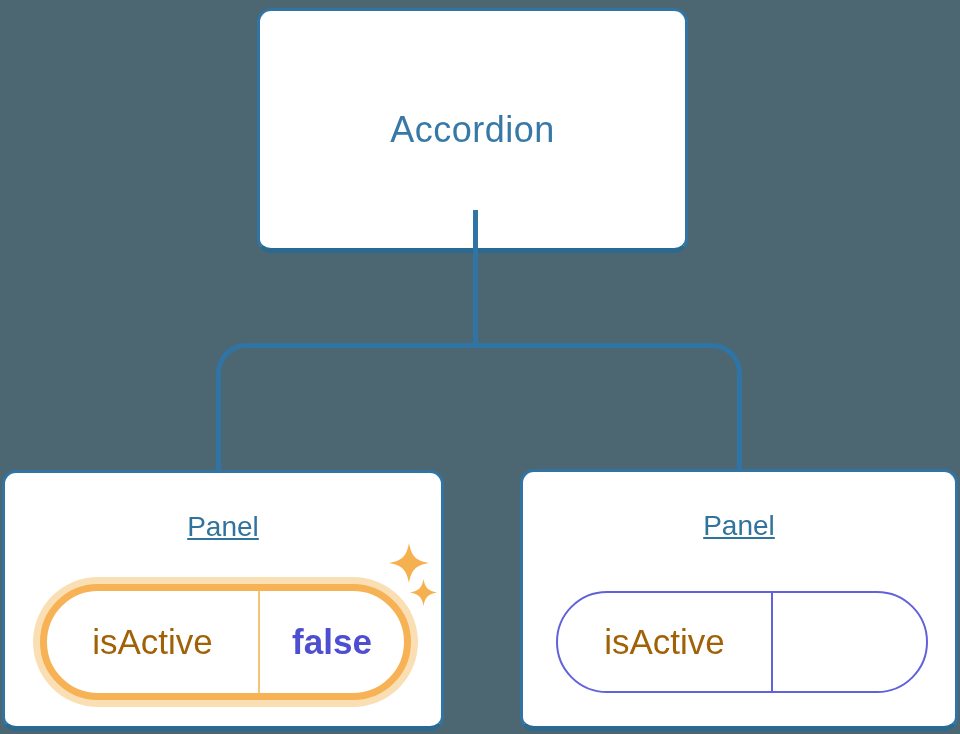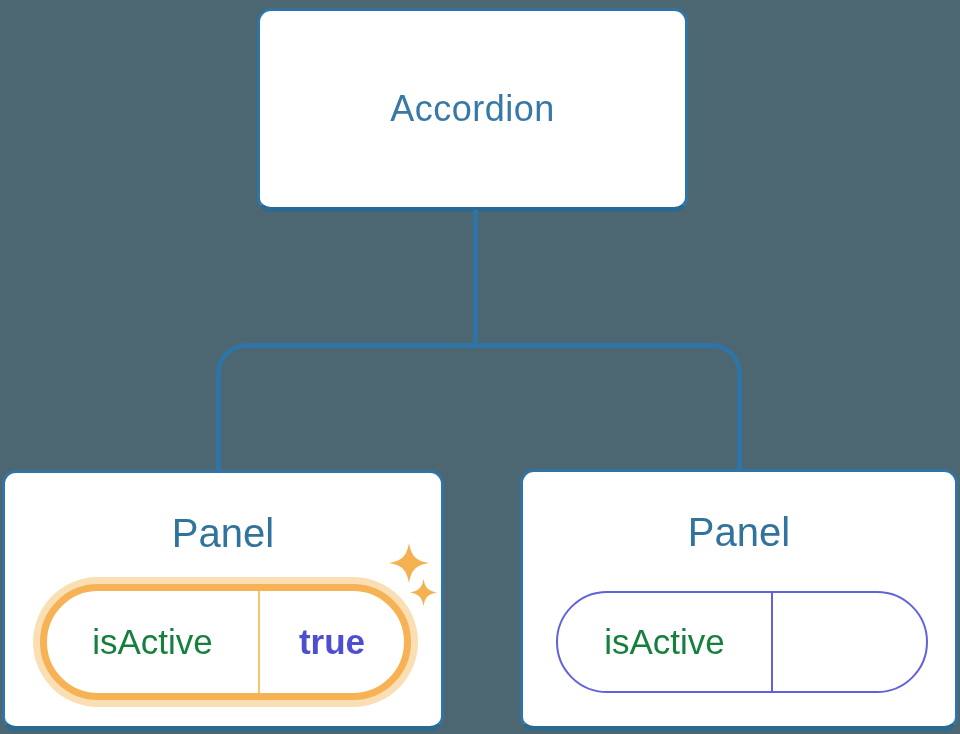--- a/index.html
+++ b/index.html
@@ -21,21 +21,21 @@
     border: 3px solid #3174A4;
     border-bottom-width: 5px;
     border-bottom-color: #2B6990;
     border-radius: 14px;
     box-sizing: border-box;
   }
   .root-node {
     left: 257px;
     top: 8px;
     width: 431px;
-    height: 204px;
+    height: 245px;
     display: flex;
     align-items: center;
     justify-content: center;
   }
   .root-label {
     font-size: 36px;
     font-weight: 500;
     color: #3679A6;
     letter-spacing: 0.5px;
   }
@@ -69,23 +69,24 @@
   }
   .panel-right {
     left: 520px;
     top: 469px;
     width: 438px;
     height: 262px;
   }
   .panel-title {
     margin-top: 38px;
     text-align: center;
-    font-size: 40px;
+    font-size: 28px;
     font-weight: 500;
     color: #30739C;
+    text-decoration: underline;
   }
   .pill {
     position: absolute;
     display: flex;
     align-items: stretch;
     background: #ffffff;
     box-sizing: border-box;
   }
   .pill-active {
     left: 35px;
@@ -102,21 +103,21 @@
     width: 372px;
     height: 102px;
     border: 2px solid #6161DB;
     border-radius: 60px;
   }
   .pill-cell {
     display: flex;
     align-items: center;
     justify-content: center;
     font-size: 35px;
-    color: #15803d;
+    color: #a16207;
     box-sizing: border-box;
   }
   .pill-active .cell-name {
     width: 213px;
     border-right: 2px solid #F6C473;
   }
   .pill-active .cell-value {
     flex: 1;
     font-weight: 700;
     color: #4E4ED0;
@@ -153,21 +154,21 @@
     <span class="root-label">Accordion</span>
   </div>
 
   <div class="stem"></div>
   <div class="branch"></div>
 
   <div class="node panel-left">
     <div class="panel-title">Panel</div>
     <div class="pill pill-active">
       <div class="pill-cell cell-name">isActive</div>
-      <div class="pill-cell cell-value">true</div>
+      <div class="pill-cell cell-value">false</div>
     </div>
     <svg class="sparkle sparkle-big" viewBox="0 0 100 100" xmlns="http://www.w3.org/2000/svg">
       <path fill="#F5B04F" d="M50 0 C56 33 67 44 100 50 C67 56 56 67 50 100 C44 67 33 56 0 50 C33 44 44 33 50 0 Z"></path>
     </svg>
     <svg class="sparkle sparkle-small" viewBox="0 0 100 100" xmlns="http://www.w3.org/2000/svg">
       <path fill="#F5B04F" d="M50 0 C56 33 67 44 100 50 C67 56 56 67 50 100 C44 67 33 56 0 50 C33 44 44 33 50 0 Z"></path>
     </svg>
   </div>
 
   <div class="node panel-right">

